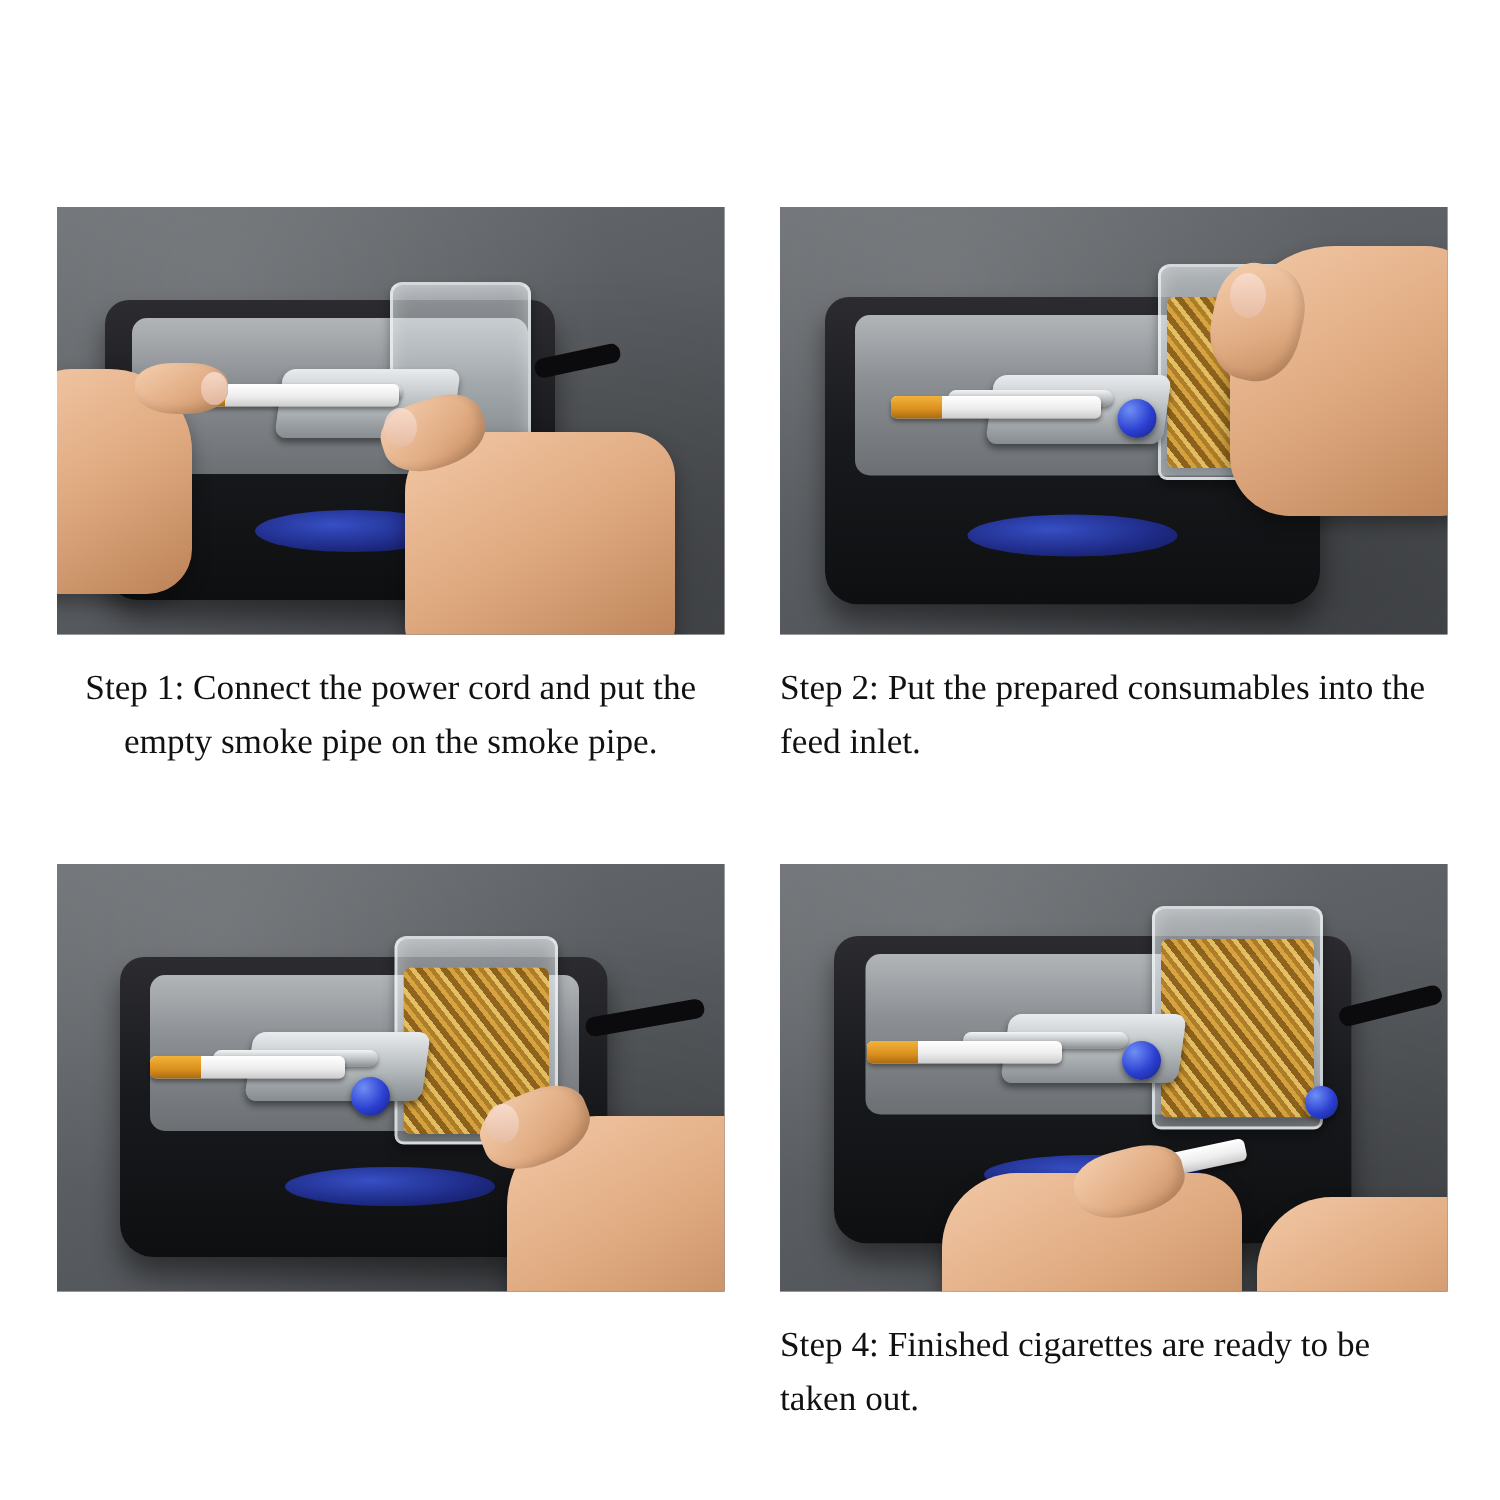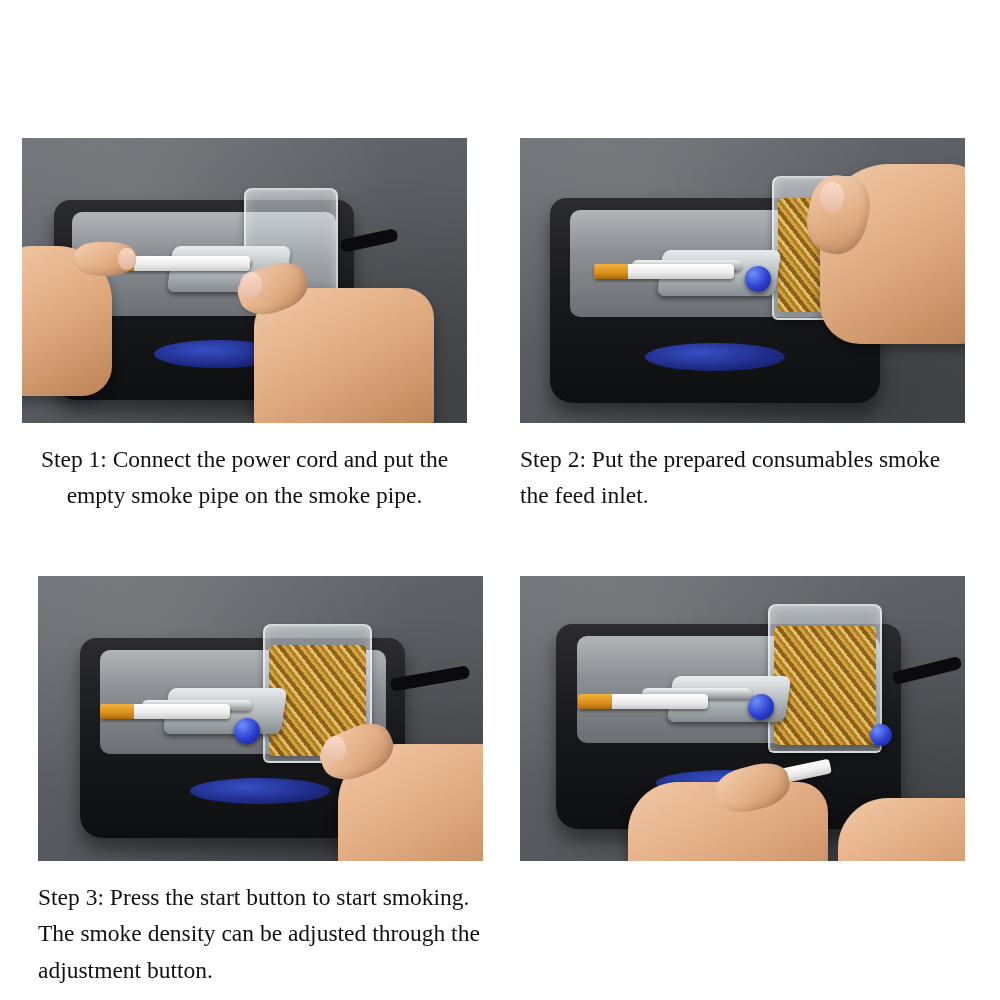--- a/index.html
+++ b/index.html
@@ -36,21 +36,21 @@
     position: absolute;
     left: 0;
     top: 128px;
     width: 1000px;
     height: 860px;
   }
   .cell {
     position: absolute;
     width: 445px;
   }
-  .cell-0 { left: 22px;  top: 10px; }
+  .cell-0 { left: 38px;  top: 10px; }
   .cell-1 { left: 520px; top: 10px; }
   .cell-2 { left: 38px;  top: 448px; }
   .cell-3 { left: 520px; top: 448px; }
 
   .photo {
     position: relative;
     width: 445px;
     height: 285px;
     overflow: hidden;
     background: #5c5f63;
@@ -252,21 +252,21 @@
         <div class="cig" style="left:74px; top:126px; width:140px;">
           <div class="filter" style="left:0;"></div>
         </div>
 
         <div class="cable" style="left:356px; top:66px; width:74px; height:13px; transform:rotate(-16deg);"></div>
 
         <div class="hand" style="left:300px; top:26px; width:170px; height:180px; border-radius:70px 40px 30px 40px;"></div>
         <div class="finger" style="left:288px; top:38px; width:60px; height:78px; transform:rotate(12deg);"></div>
         <div class="nail" style="left:300px; top:44px; width:24px; height:30px;"></div>
       </div>
-      <div class="caption left">Step 2: Put the prepared consumables smoke the feed inlet.</div>
+      <div class="caption left">Step 2: Put the prepared consumables into the feed inlet.</div>
     </div>
 
     <div class="cell cell-2">
       <div class="photo">
         <div class="desk"></div>
 
         <div class="machine" style="left:42px; top:62px; width:325px; height:200px;">
           <div class="machine-top"></div>
           <div class="blue-pad" style="left:110px; top:140px; width:140px; height:26px;"></div>
         </div>
@@ -283,21 +283,20 @@
         <div class="cig" style="left:62px; top:128px; width:130px;">
           <div class="filter" style="left:0;"></div>
         </div>
 
         <div class="cable" style="left:352px; top:96px; width:80px; height:13px; transform:rotate(-10deg);"></div>
 
         <div class="hand" style="left:300px; top:168px; width:190px; height:150px; border-radius:60px 20px 10px 10px;"></div>
         <div class="finger" style="left:282px; top:152px; width:74px; height:48px; transform:rotate(-22deg);"></div>
         <div class="nail" style="left:286px; top:160px; width:22px; height:26px;"></div>
       </div>
-      <div class="caption left">Step 3: Press the start button to start smoking. The smoke density can be adjusted through the adjustment button.</div>
     </div>
 
     <div class="cell cell-3">
       <div class="photo">
         <div class="desk"></div>
 
         <div class="machine" style="left:36px; top:48px; width:345px; height:205px;">
           <div class="machine-top"></div>
           <div class="blue-pad" style="left:100px; top:146px; width:145px; height:26px;"></div>
         </div>
@@ -319,16 +318,17 @@
         <div class="cig" style="left:162px; top:198px; width:150px; transform:rotate(-12deg);">
           <div class="filter" style="left:0;"></div>
         </div>
 
         <div class="cable" style="left:372px; top:88px; width:70px; height:13px; transform:rotate(-14deg);"></div>
 
         <div class="hand" style="left:108px; top:206px; width:200px; height:140px; border-radius:50px 30px 10px 10px;"></div>
         <div class="finger" style="left:196px; top:190px; width:74px; height:44px; transform:rotate(-14deg);"></div>
         <div class="hand" style="left:318px; top:222px; width:150px; height:120px; border-radius:50px 20px 10px 10px;"></div>
       </div>
+      <div class="caption left">Step 4: Finished cigarettes are ready to be taken out.</div>
     </div>
 
   </div>
 </div>
 
 </body></html>

